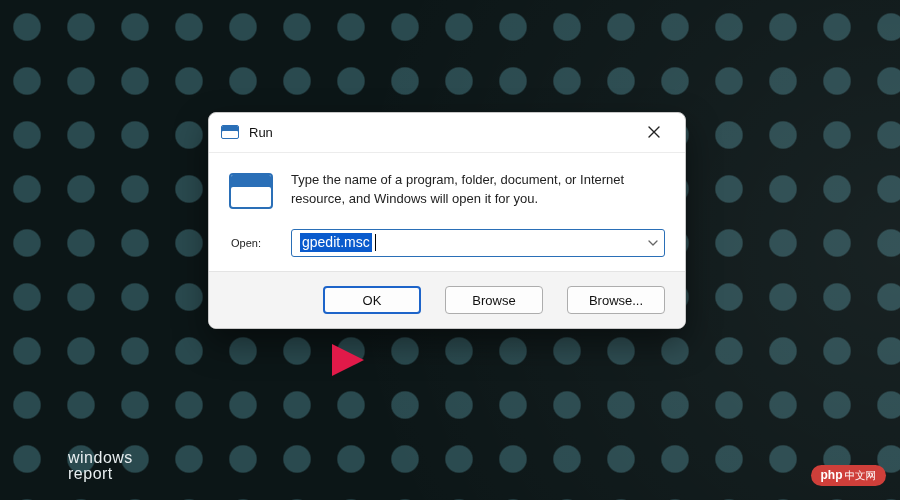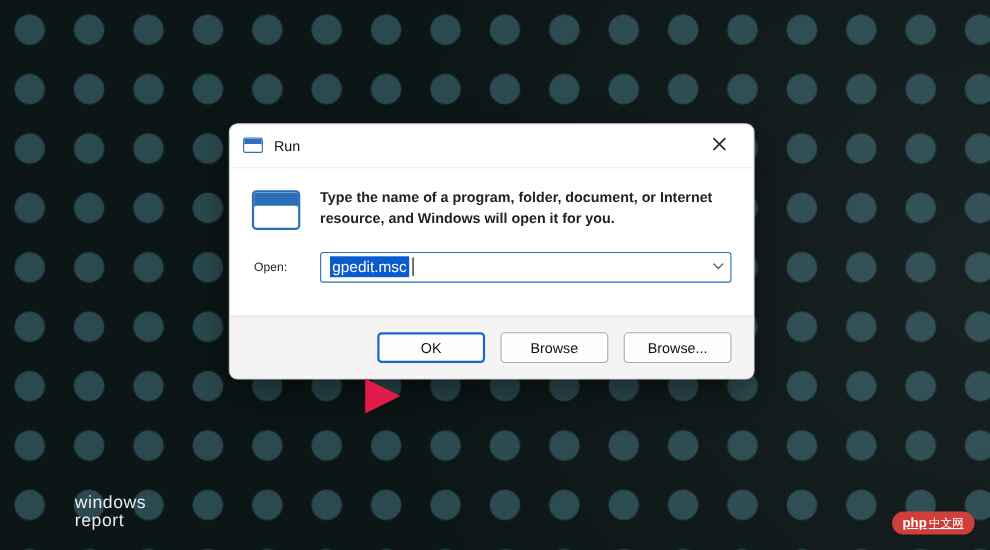--- a/index.html
+++ b/index.html
@@ -22,21 +22,21 @@
     position: absolute; left: 68px; bottom: 18px;
     color: #e8eef0; font-size: 16px; line-height: 1; letter-spacing: .5px;
     font-weight: 300;
   }
   .wm-windows-report .report { font-weight: 400; display: block; }
 
   .badge-php {
     position: absolute; right: 14px; bottom: 14px;
     background: #cf3f3a; color: #fff; border-radius: 11px;
     padding: 3px 10px; font-size: 12px; font-weight: 600;
-    display: inline-flex; align-items: baseline; gap: 2px; text-decoration: underline;
+    display: inline-flex; align-items: baseline; gap: 2px;
   }
   .badge-php .cn { font-size: 10.5px; font-weight: 400; }
 
   
   .run-dialog {
     position: absolute; left: 208px; top: 112px;
     width: 478px; background: #ffffff;
     border: 1px solid #c7c7c7; border-radius: 8px;
     box-shadow: 0 14px 34px rgba(0,0,0,.45);
     overflow: hidden;
@@ -70,21 +70,21 @@
   }
 
   .run-large-icon {
     width: 44px; height: 36px; border: 2px solid #2a6fb7; border-radius: 4px;
     position: relative; background: #fff;
     box-shadow: inset 0 12px 0 #2a6fb7;
     margin-top: 2px;
   }
 
   .instruction-text {
-    font-size: 13px; color: #222; line-height: 1.45; padding-right: 12px; font-weight: bold;
+    font-size: 13px; color: #222; line-height: 1.45; padding-right: 12px;
   }
 
   .open-label {
     font-size: 11px; color: #222; align-self: center; padding-left: 2px;
   }
 
   .open-input {
     width: 100%; height: 28px; border: 1px solid #2a6fb7; border-radius: 3px;
     padding: 0 24px 0 8px; font-size: 13px; background: #fff; position: relative;
   }
@@ -98,21 +98,21 @@
     position: absolute; left: 84px; top: 5px; width: 1px; height: 17px; background: #000;
   }
   .input-chevron {
     position: absolute; right: 7px; top: 50%; transform: translateY(-50%);
     color: #555;
   }
   .input-chevron svg { width: 10px; height: 10px; }
 
   .dialog-footer {
     background: #f4f4f4; border-top: 1px solid #e4e4e4;
-    padding: 14px 20px; display: flex; justify-content: flex-end; gap: 14px; margin-top: 16px;
+    padding: 14px 20px; display: flex; justify-content: flex-end; gap: 24px;
   }
   .btn {
     min-width: 98px; height: 28px; border: 1px solid #adadad; border-radius: 4px;
     background: #fdfdfd; font-size: 13px; color: #111; cursor: pointer;
     display: inline-flex; align-items: center; justify-content: center;
     padding: 0 14px;
   }
   .btn.default { border: 2px solid #1d64c9; }
 
   

